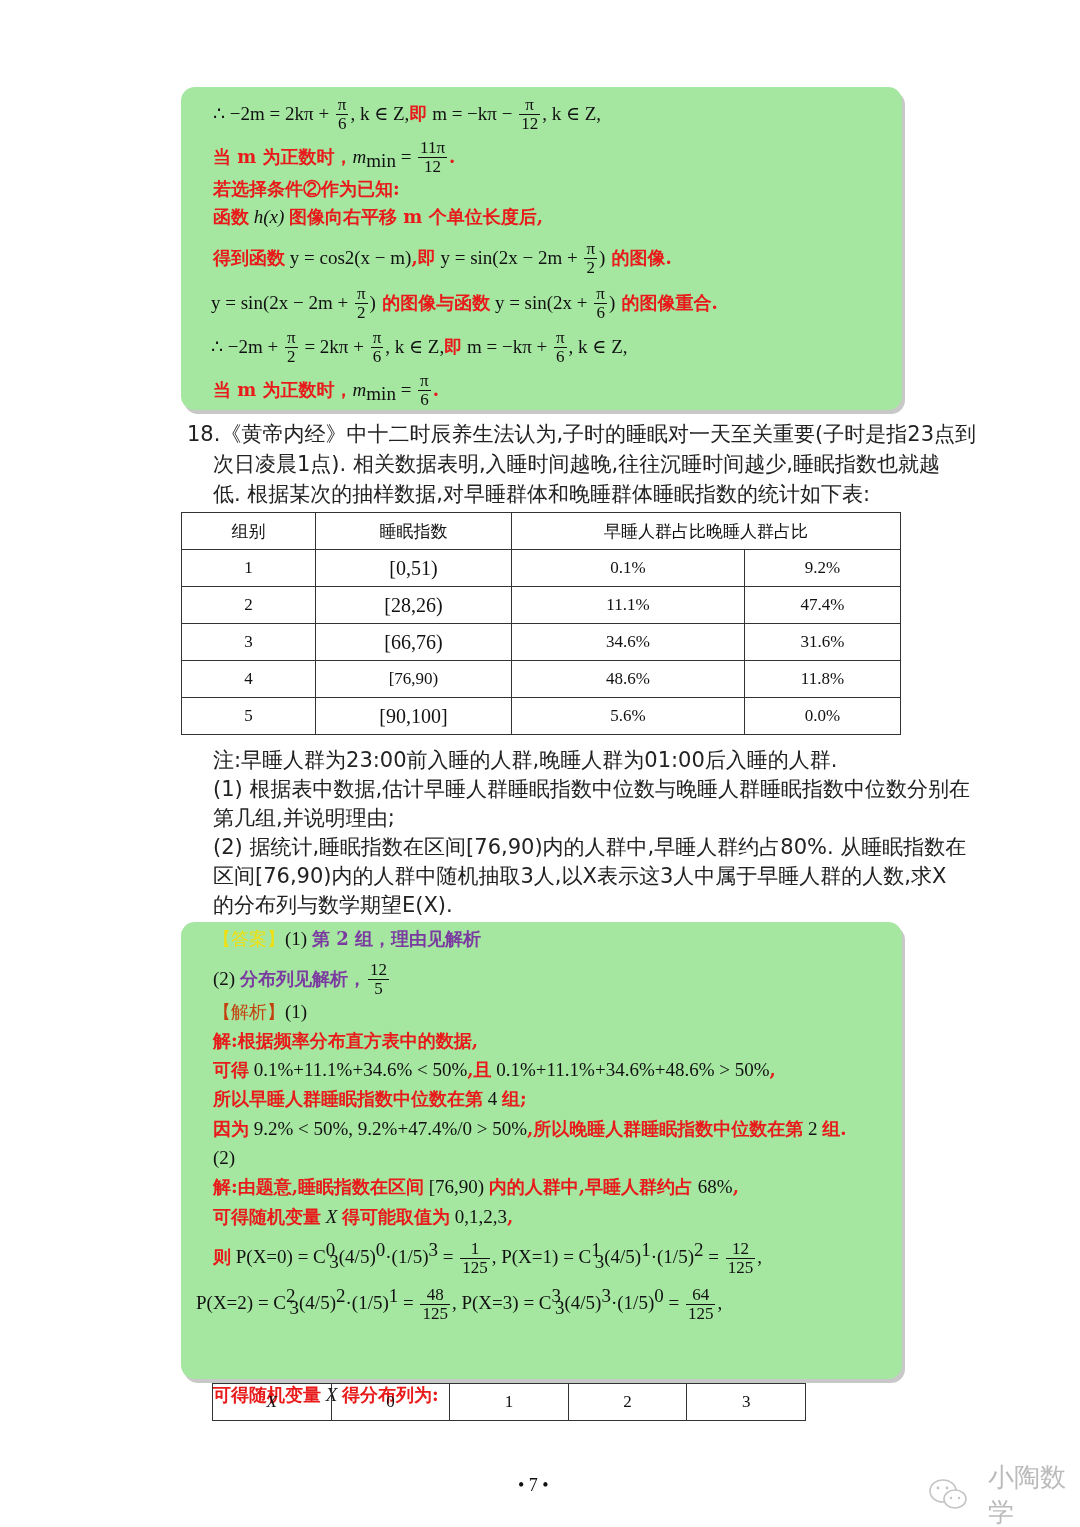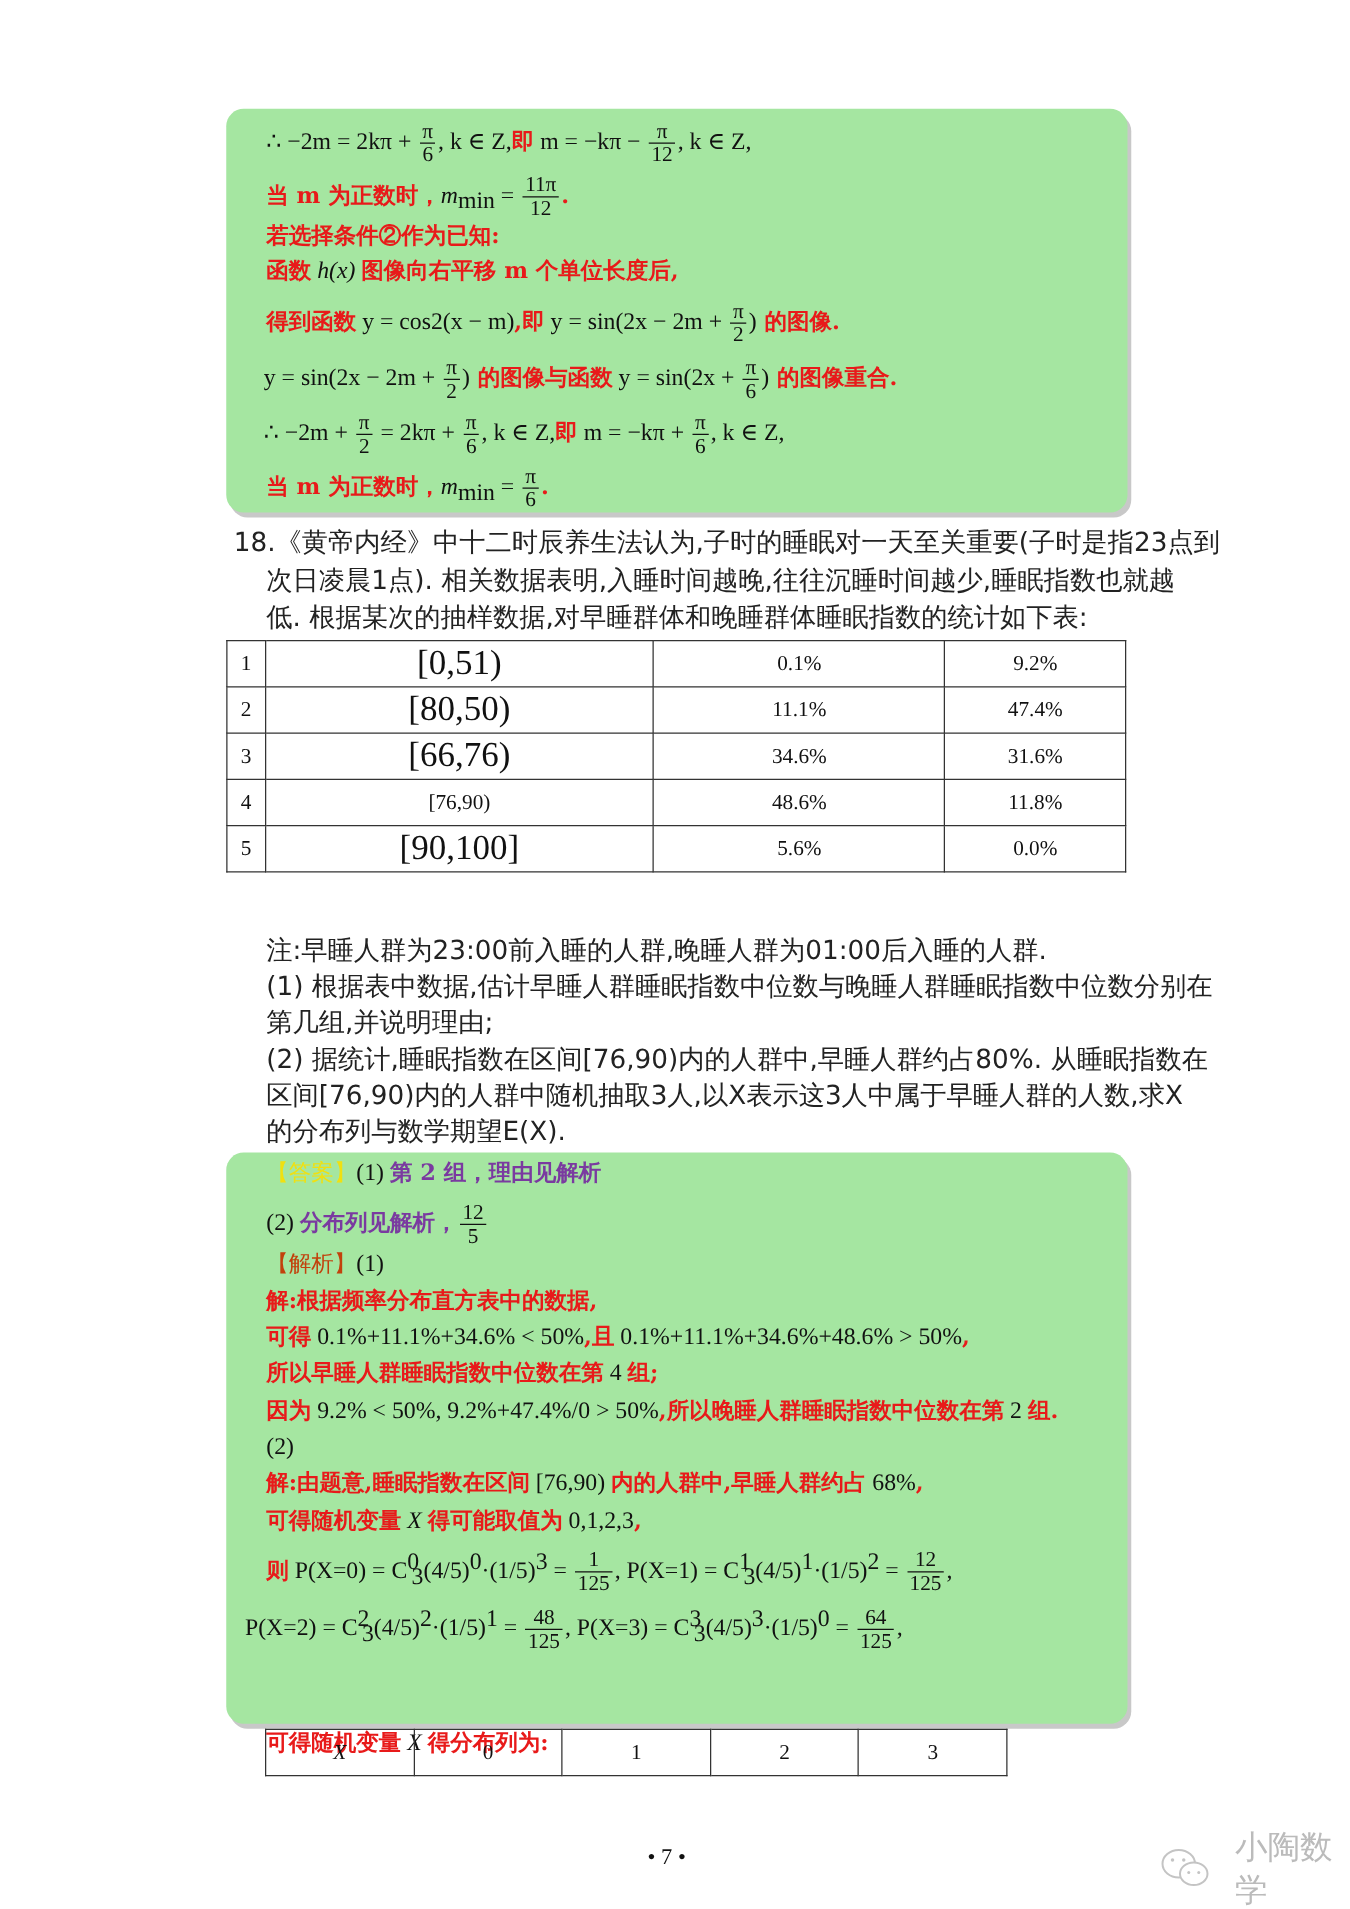--- a/index.html
+++ b/index.html
@@ -20,21 +20,21 @@
           font-family:"Liberation Serif", serif; color:#111; font-weight:normal; }
   .frac .num { display:block; border-bottom:1px solid #111; padding:0 2px; }
   .frac .den { display:block; padding:0 2px; }
   sub, sup { font-size:11px; }
   .q { position:absolute; left:187px; font-size:21px; line-height:24px; white-space:nowrap; font-family:"DejaVu Sans", sans-serif; color:#222; }
   .q2 { left:213px; }
   table.data { position:absolute; left:181px; top:512px; width:720px; border-collapse:collapse;
                font-family:"Liberation Serif", serif; font-size:17px; }
   table.data td { border:1.5px solid #333; text-align:center; height:36px; padding:0; }
   table.data td.cn { font-family:"DejaVu Sans", sans-serif; font-size:17px; }
-  table.data td.big-int { font-size:28px; }
+  table.data td.big-int { font-size:20px; }
   table.dist { position:absolute; left:212px; top:1383px; width:594px; border-collapse:collapse;
                font-family:"Liberation Serif", serif; font-size:17px; }
   table.dist td { border:1.5px solid #333; text-align:center; height:34px; width:20%; }
   .page-num { position:absolute; left:518px; top:1475px; font-size:18px; font-family:"Liberation Serif", serif; }
   .wm { position:absolute; left:928px; top:1460px; font-size:26px; color:#bbb; font-family:"DejaVu Sans", sans-serif;
         display:flex; align-items:center; gap:18px; }
   .wm svg { display:block; }
 </style>
 </head>
 <body>
@@ -70,29 +70,34 @@
 <div class="line" style="top:372px">
   <span class="red">当 m 为正数时，</span><span class="m i">m</span><sub class="m">min</sub><span class="m"> = </span><span class="frac"><span class="num">π</span><span class="den">6</span></span><span class="red">.</span>
 </div>
 
 <div class="q" style="top:422px">18.《黄帝内经》中十二时辰养生法认为,子时的睡眠对一天至关重要(子时是指23点到</div>
 <div class="q q2" style="top:452px">次日凌晨1点). 相关数据表明,入睡时间越晚,往往沉睡时间越少,睡眠指数也就越</div>
 <div class="q q2" style="top:482px">低. 根据某次的抽样数据,对早睡群体和晚睡群体睡眠指数的统计如下表:</div>
 
 <table class="data">
   <tbody>
+      <tr>
+    <td class="cn" style="width:133px">组别</td>
+    <td class="cn" style="width:195px">睡眠指数</td>
+    <td class="cn" colspan="2">早睡人群占比晚睡人群占比</td>
+  </tr>
   <tr>
     <td>1</td>
     <td class="big-int">[0,51)</td>
     <td style="width:232px">0.1%</td>
     <td>9.2%</td>
   </tr>
   <tr>
     <td>2</td>
-    <td class="big-int">[80,50)</td>
+    <td class="big-int">[28,26)</td>
     <td>11.1%</td>
     <td>47.4%</td>
   </tr>
   <tr>
     <td>3</td>
     <td class="big-int">[66,76)</td>
     <td>34.6%</td>
     <td>31.6%</td>
   </tr>
   <tr>

